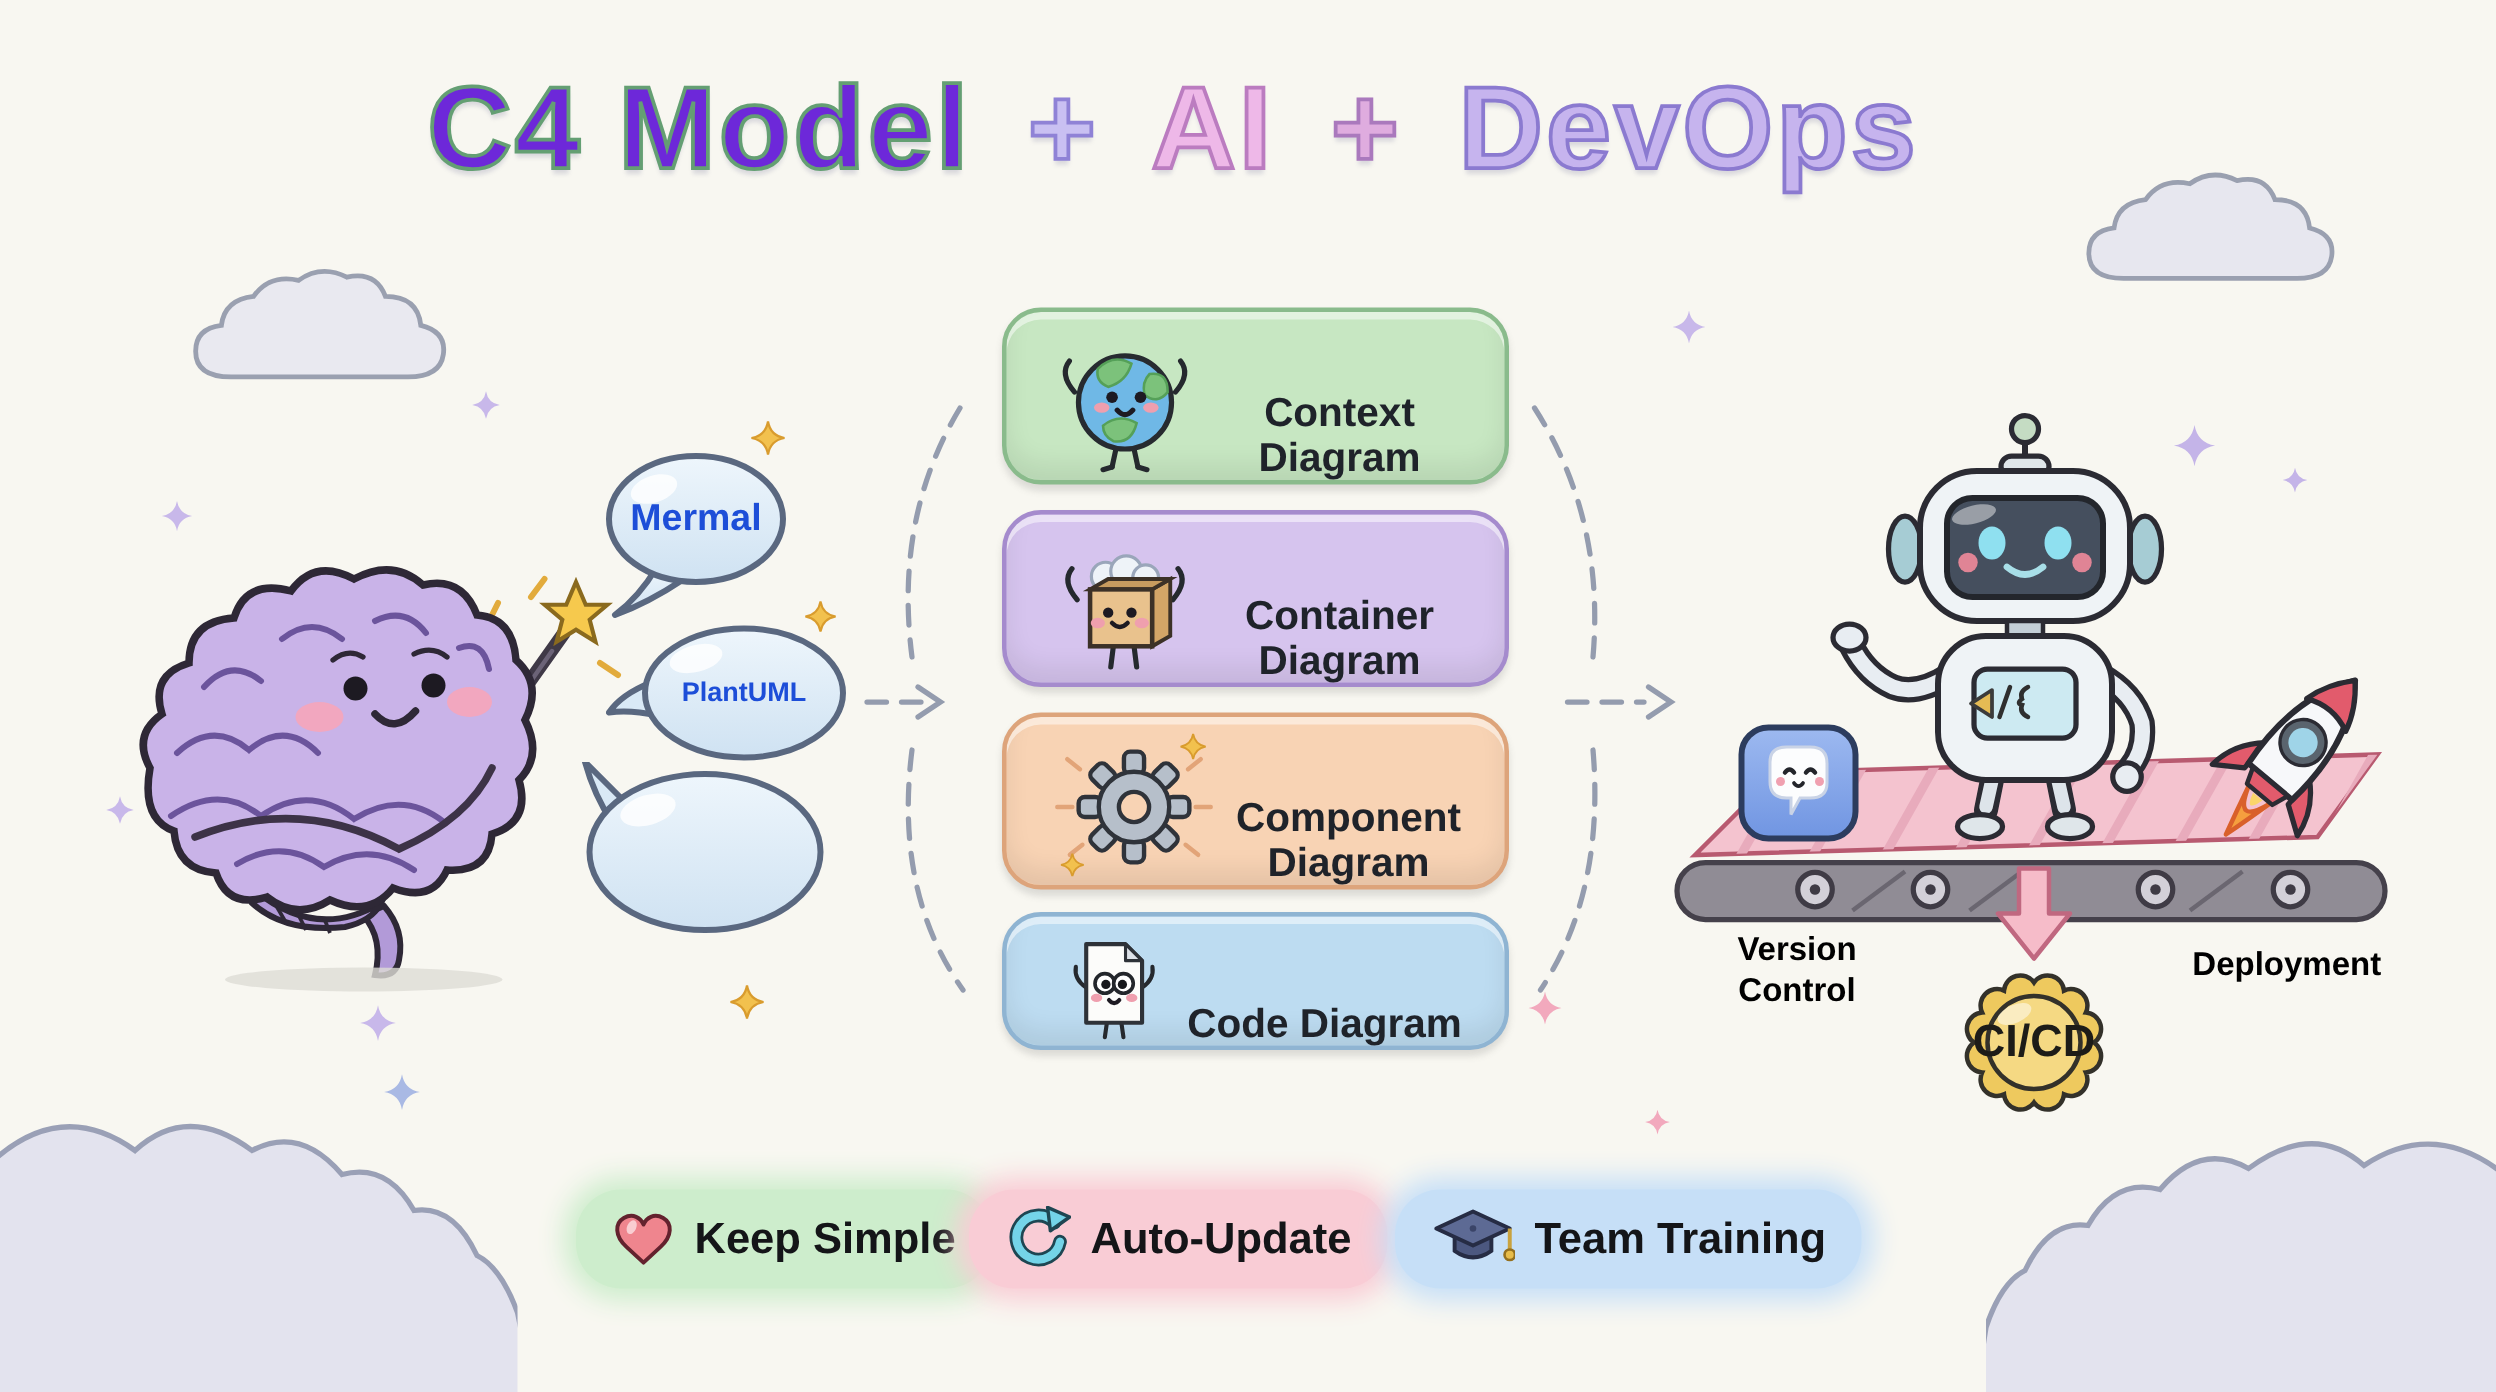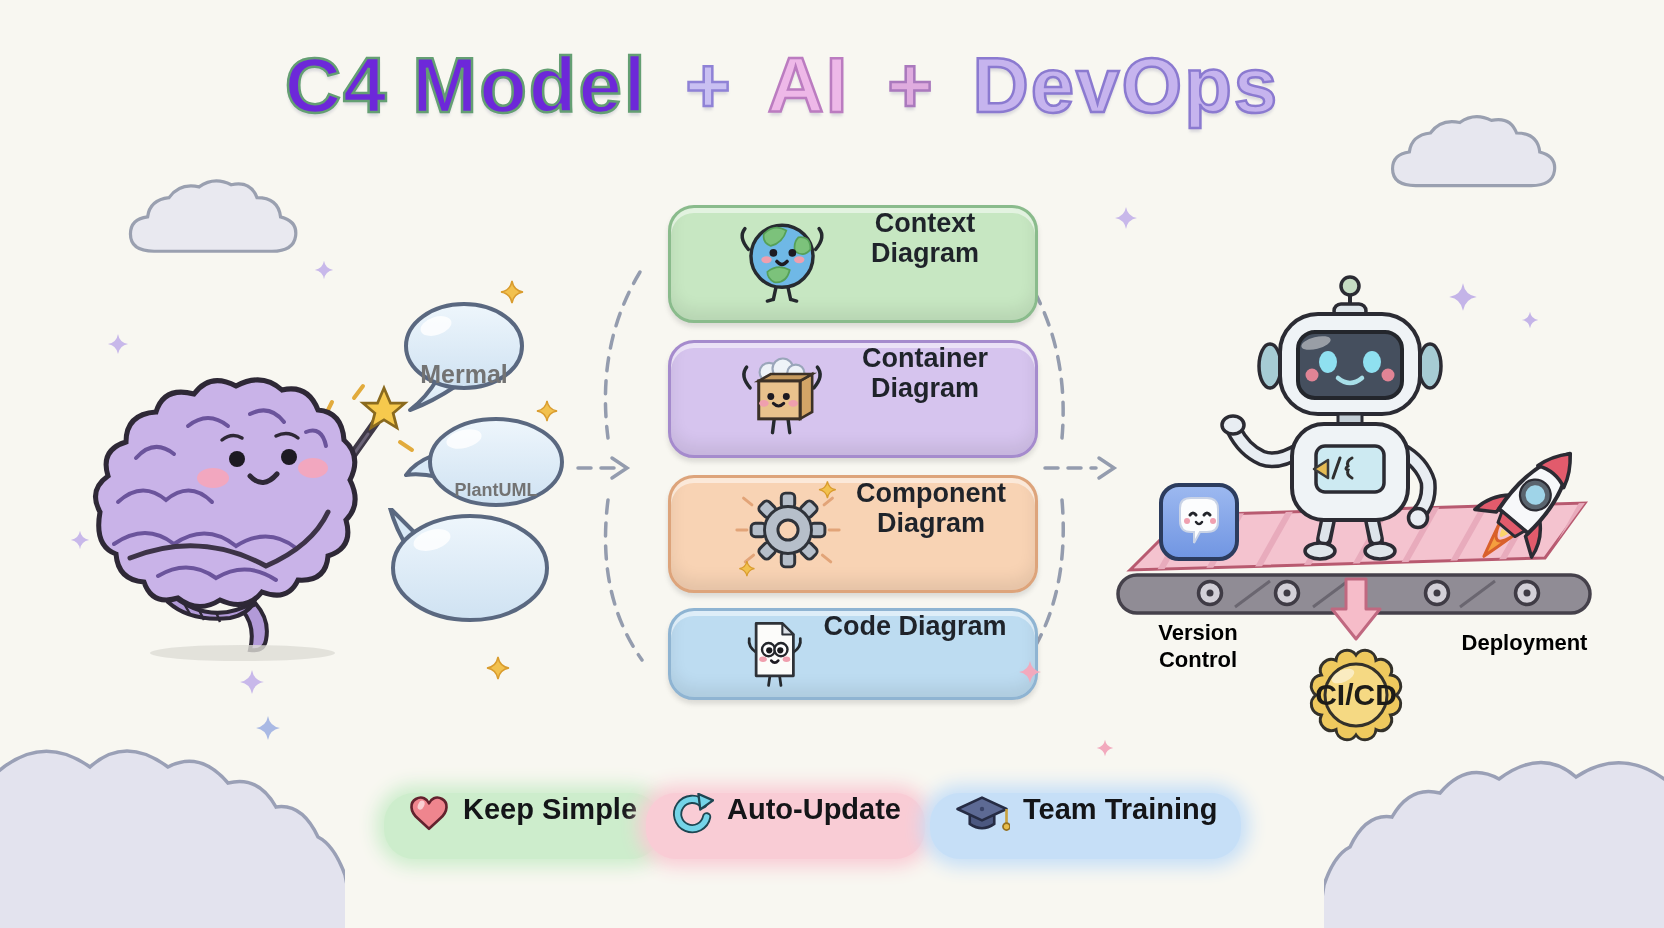--- a/index.html
+++ b/index.html
@@ -9,32 +9,32 @@
   
   .title{position:absolute;left:182px;top:40px;width:1200px;text-align:center;
          font-size:78px;font-weight:bold;letter-spacing:2px;white-space:nowrap;}
   .title span{text-shadow:0 4px 3px rgba(110,110,150,.22);}
   .t-green {color:#6d28d9;-webkit-text-stroke:2.5px #649f73;}
   .t-lav   {color:#c9c0f2;-webkit-text-stroke:2.5px #8f82d6;margin:0 14px;}
   .t-pink  {color:#eeb8e8;-webkit-text-stroke:2.5px #bb7cc0;}
   .t-pink2 {color:#dfacdf;-webkit-text-stroke:2.5px #aa79bd;margin:0 14px;}
   .t-purp  {color:#c6b4ee;margin-top:20px;-webkit-text-stroke:2.5px #8b7ad0;}
   
-  .bubble-text{position:absolute;text-align:center;font-weight:bold;color:#737373;line-height:1.08;margin-top:29px;}
+  .bubble-text{position:absolute;text-align:center;font-weight:bold;color:#1d4ed8;line-height:1.08;}
   
-  .c4box{position:absolute;width:332px;border:3.5px solid;border-radius:26px;display:flex;align-items:flex-start;
-         box-shadow:inset 0 5px 0 rgba(255,255,255,.5), inset 0 -10px 16px rgba(0,0,0,.08), 0 4px 5px rgba(90,90,90,.18);padding-left:32px;}
+  .c4box{position:absolute;width:332px;border:3.5px solid;border-radius:26px;display:flex;align-items:flex-end;
+         box-shadow:inset 0 5px 0 rgba(255,255,255,.5), inset 0 -10px 16px rgba(0,0,0,.08), 0 4px 5px rgba(90,90,90,.18);}
   .c4icon{margin-left:30px;display:flex;align-items:center;justify-content:center;}
   .c4label{flex:1;text-align:center;font-weight:bold;font-size:27px;line-height:1.12;color:#1f232a;padding-right:16px;}
   
   .plabel{position:absolute;font-weight:bold;font-size:22px;color:#000000;text-align:center;line-height:1.22;}
   .badge-text{position:absolute;left:1301px;top:640px;width:110px;height:110px;display:flex;
               align-items:center;justify-content:center;font-weight:bold;font-size:30px;color:#1d1c18;}
   
-  .legend-item{position:absolute;top:793px;height:66px;display:flex;align-items:flex-start;gap:13px;
+  .legend-item{position:absolute;top:793px;height:66px;display:flex;align-items:center;gap:13px;
                padding:0 24px;border-radius:30px;}
   .legend-label{font-size:29px;font-weight:bold;color:#141518;white-space:nowrap;}
   .hl-green{background:#cdedcc;box-shadow:0 0 18px 8px #cdedcc;}
   .hl-pink {background:#f9ccd5;box-shadow:0 0 18px 8px #f9ccd5;}
   .hl-blue {background:#c6dff7;box-shadow:0 0 18px 8px #c6dff7;}
   .shadow-ellipse{position:absolute;border-radius:50%;background:#dddcd6;opacity:.8;}
 </style>
 </head>
 <body>
 

